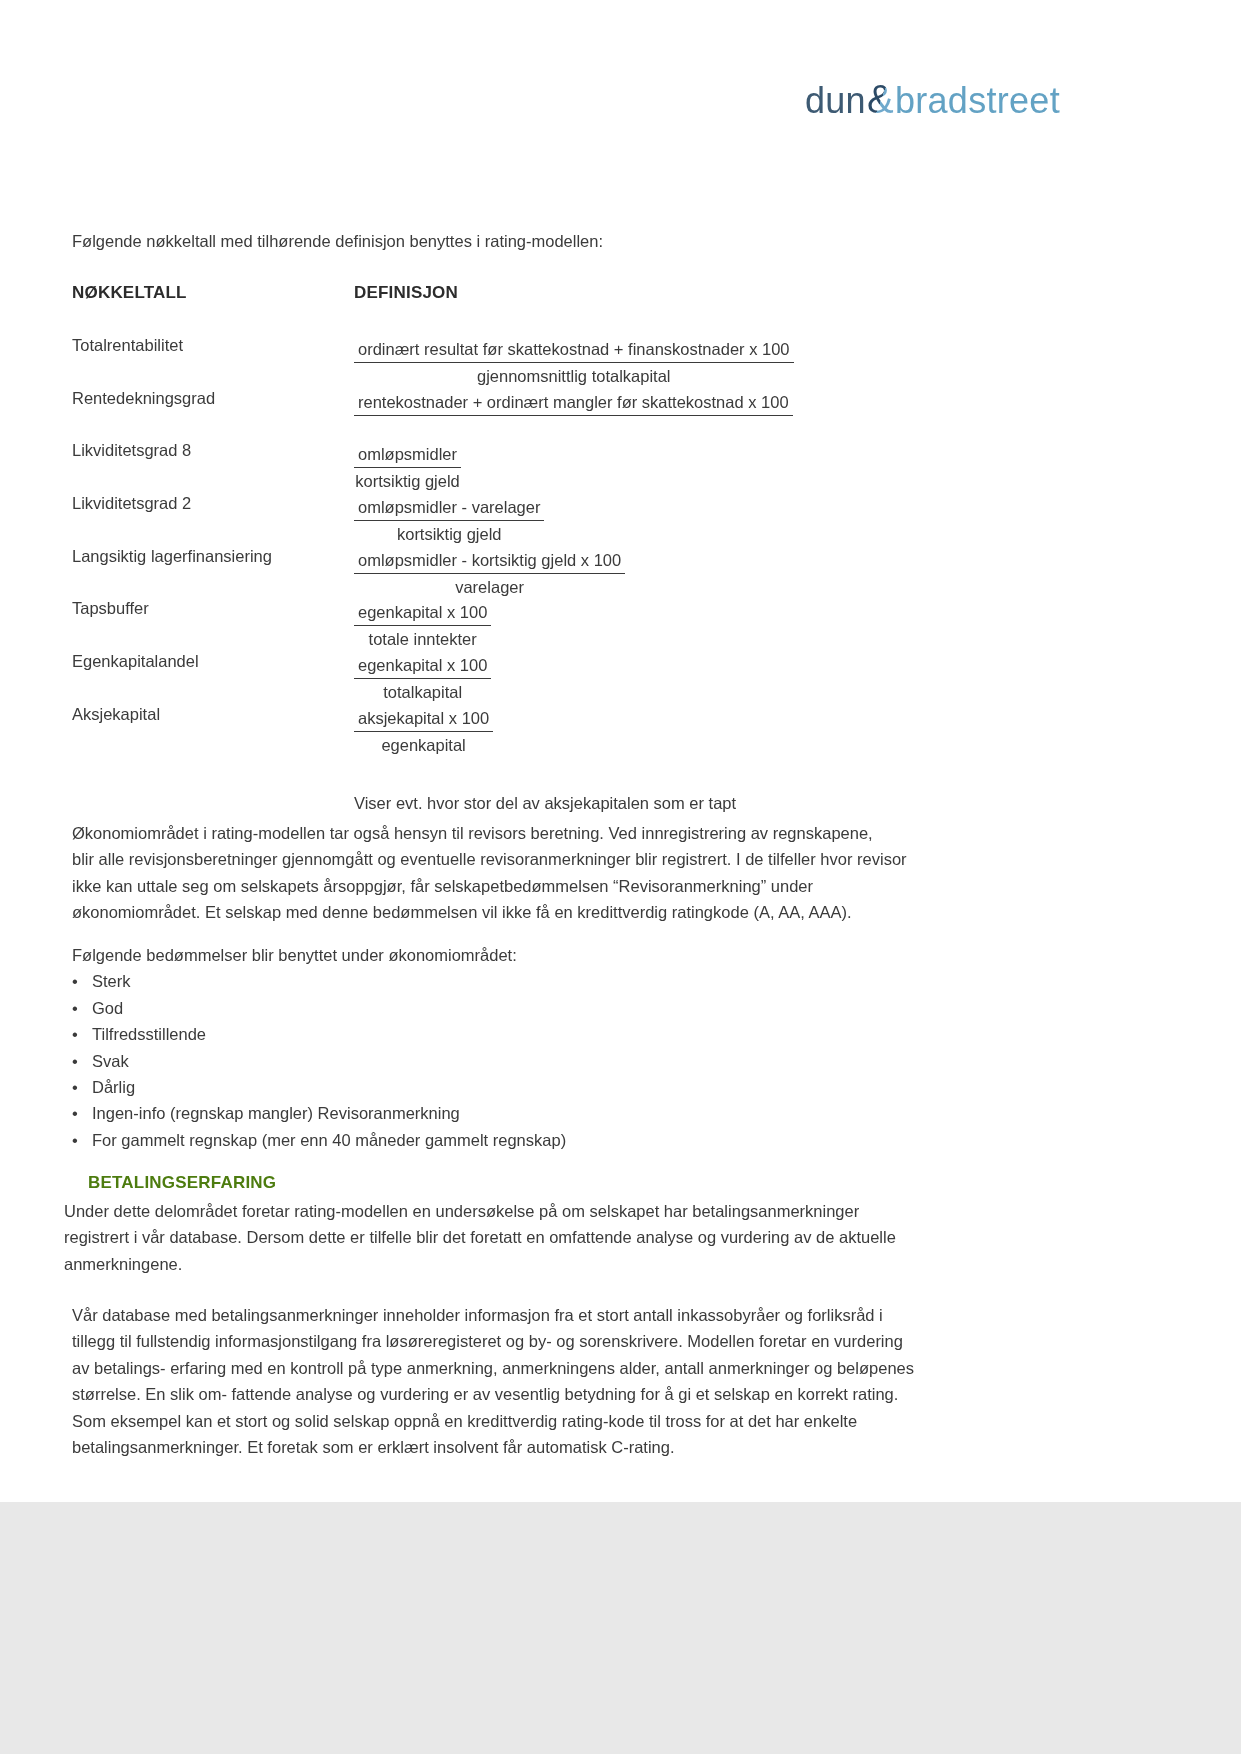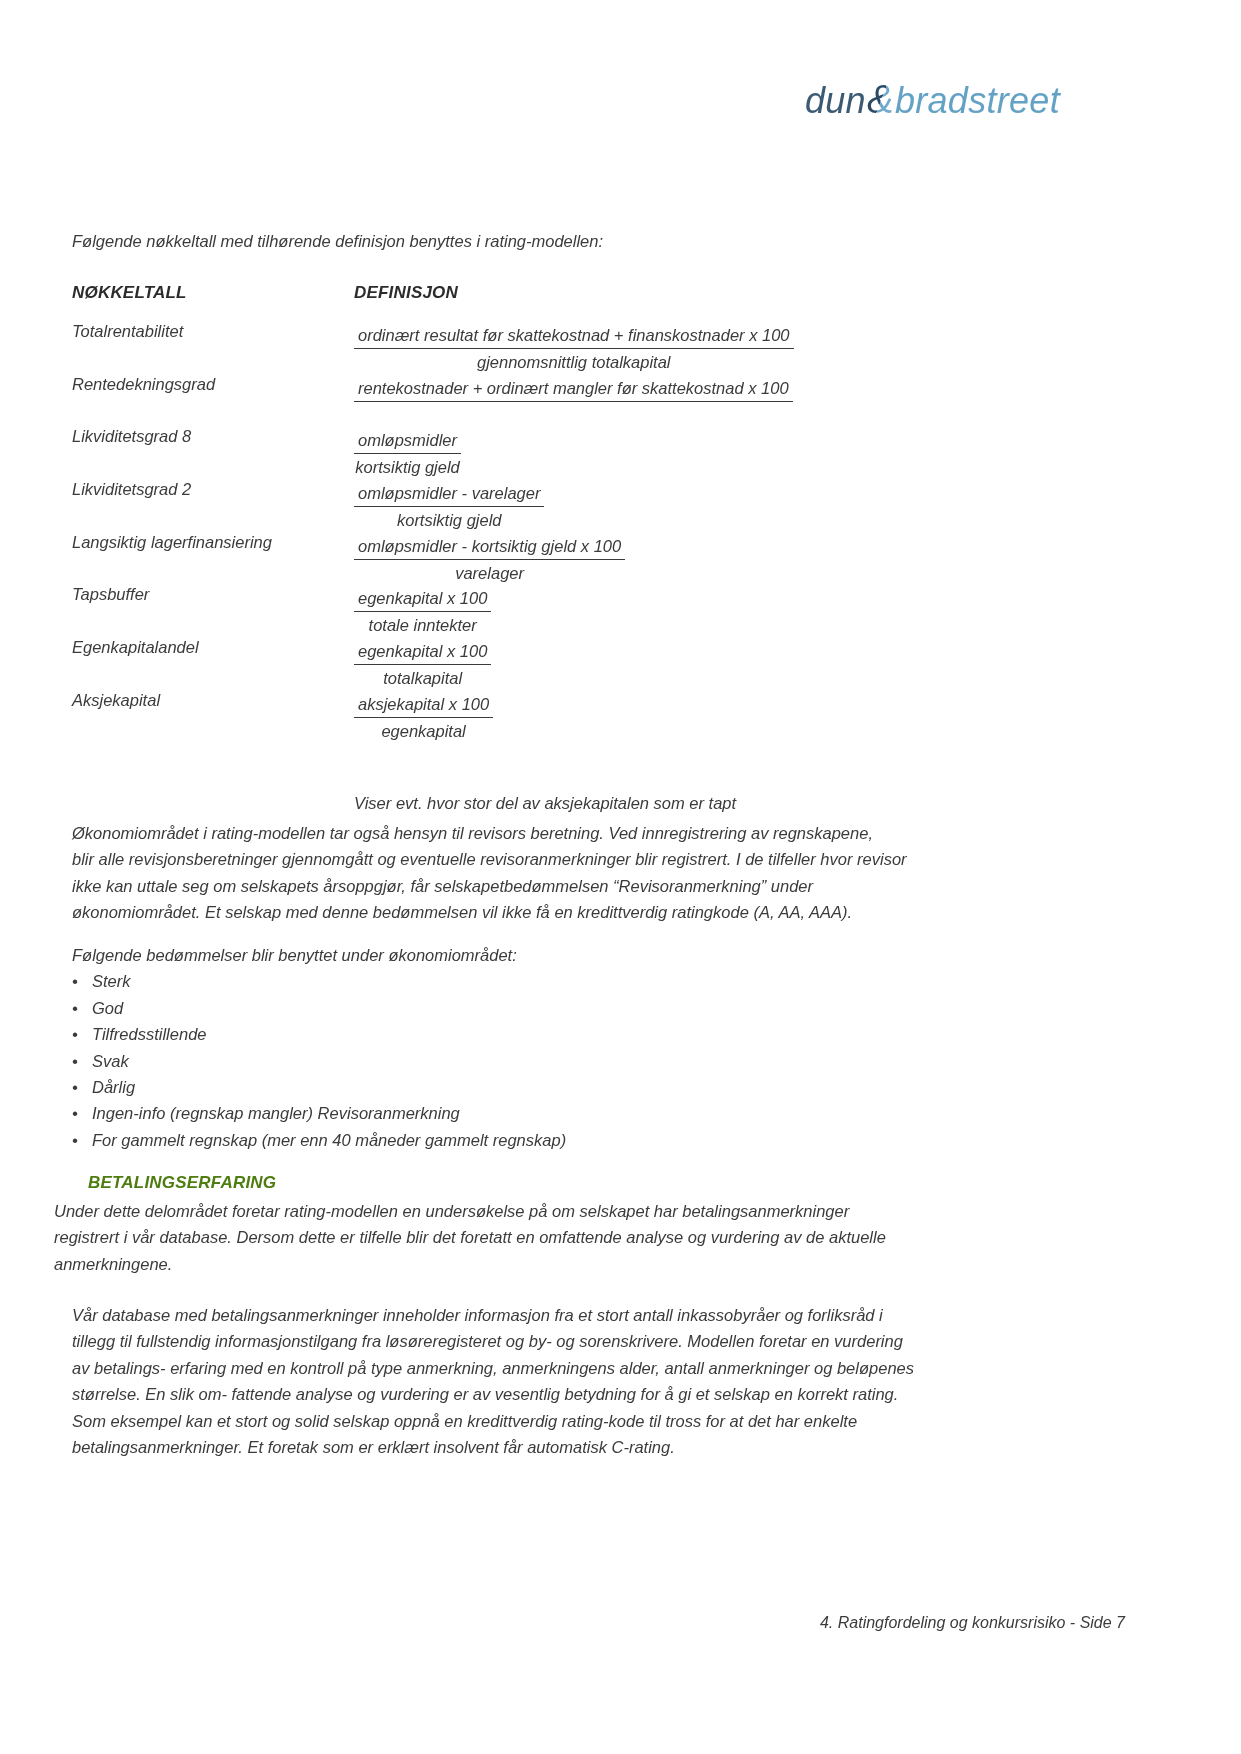--- a/index.html
+++ b/index.html
@@ -1,25 +1,24 @@
 <!DOCTYPE html>
 <html><head>
 <meta charset="utf-8">
 <style>
   html,body{margin:0;padding:0;background:#e8e8e8;}
   .page{
     position:relative;
-    width:1241px;height:1754px;
+    width:1241px;height:1502px;
     margin:0 auto;
     background:#ffffff;
     font-family:"Liberation Sans","DejaVu Sans",sans-serif;
     color:#3b3b3b;
     font-size:16.5px;
     overflow:hidden;
-    font-style:italic;
   }
   
   .logo{
     position:absolute;top:76px;right:181px;
     font-size:36px;line-height:46px;
     letter-spacing:0.3px;
     white-space:nowrap;
   }
   .logo-dun{color:#3d5a73;}
   .logo-amp{
@@ -28,41 +27,41 @@
     background:linear-gradient(110deg,#2c4a66 52%,#6fa9cc 52%);
     -webkit-background-clip:text;background-clip:text;
     -webkit-text-fill-color:transparent;
     padding:0 1px;
   }
   .logo-brad{color:#63a2c4;}
   
   .intro{position:absolute;top:228px;left:72px;margin:0;line-height:26px;}
   
   .keytable{position:absolute;top:280px;left:72px;width:1060px;}
-  .thead{display:flex;line-height:26px;margin-bottom:16px;}
+  .thead{display:flex;line-height:26px;margin-bottom:30px;}
   .thead span{font-weight:bold;color:#2c2c2c;font-size:17px;letter-spacing:0.2px;}
   .col-label{width:282px;flex:0 0 282px;}
   .krow{display:flex;align-items:flex-start;height:52.7px;}
   .fraction{display:inline-block;text-align:center;line-height:26px;vertical-align:middle;}
   .num{display:block;border-bottom:1.4px solid #3b3b3b;padding:0 4px;}
   .den{display:block;}
   .note{position:absolute;top:790px;left:354px;margin:0;line-height:26px;}
   
   .para{margin:0;line-height:26.4px;white-space:pre-line;}
   .p-economy{position:absolute;top:820px;left:72px;width:1100px;}
   .list-block{position:absolute;top:942px;left:72px;width:1100px;line-height:26.4px;}
   .list-block p{margin:0;}
   .list-block ul{list-style:none;margin:0;padding:0;}
   .list-block li{display:flex;}
   .bullet{width:20px;flex:0 0 20px;color:#3b3b3b;}
   .payment-heading{
     position:absolute;top:1170px;left:88px;margin:0;
     font-size:17px;font-weight:bold;color:#4d7c0f;line-height:26.4px;letter-spacing:0.2px;
   }
-  .p-payment1{position:absolute;top:1198px;left:54px;width:1100px;}
+  .p-payment1{position:absolute;top:1198px;left:64px;width:1100px;}
   .p-payment2{position:absolute;top:1302px;left:72px;width:1100px;}
   
   .footer{position:absolute;top:1612px;right:116px;font-size:16px;line-height:22px;}
 </style>
 </head>
 <body>
 
 <div class="page">
 
   <div class="logo">

